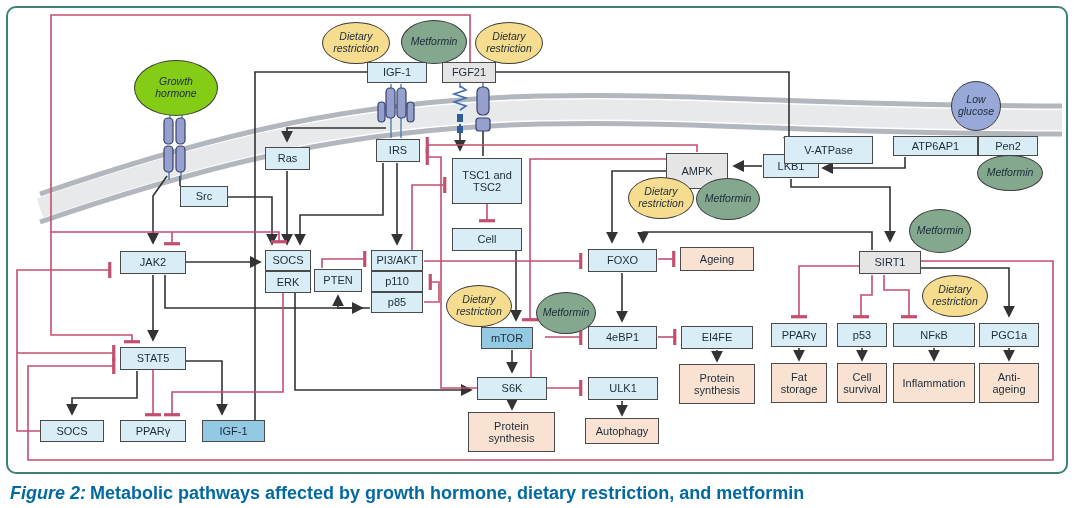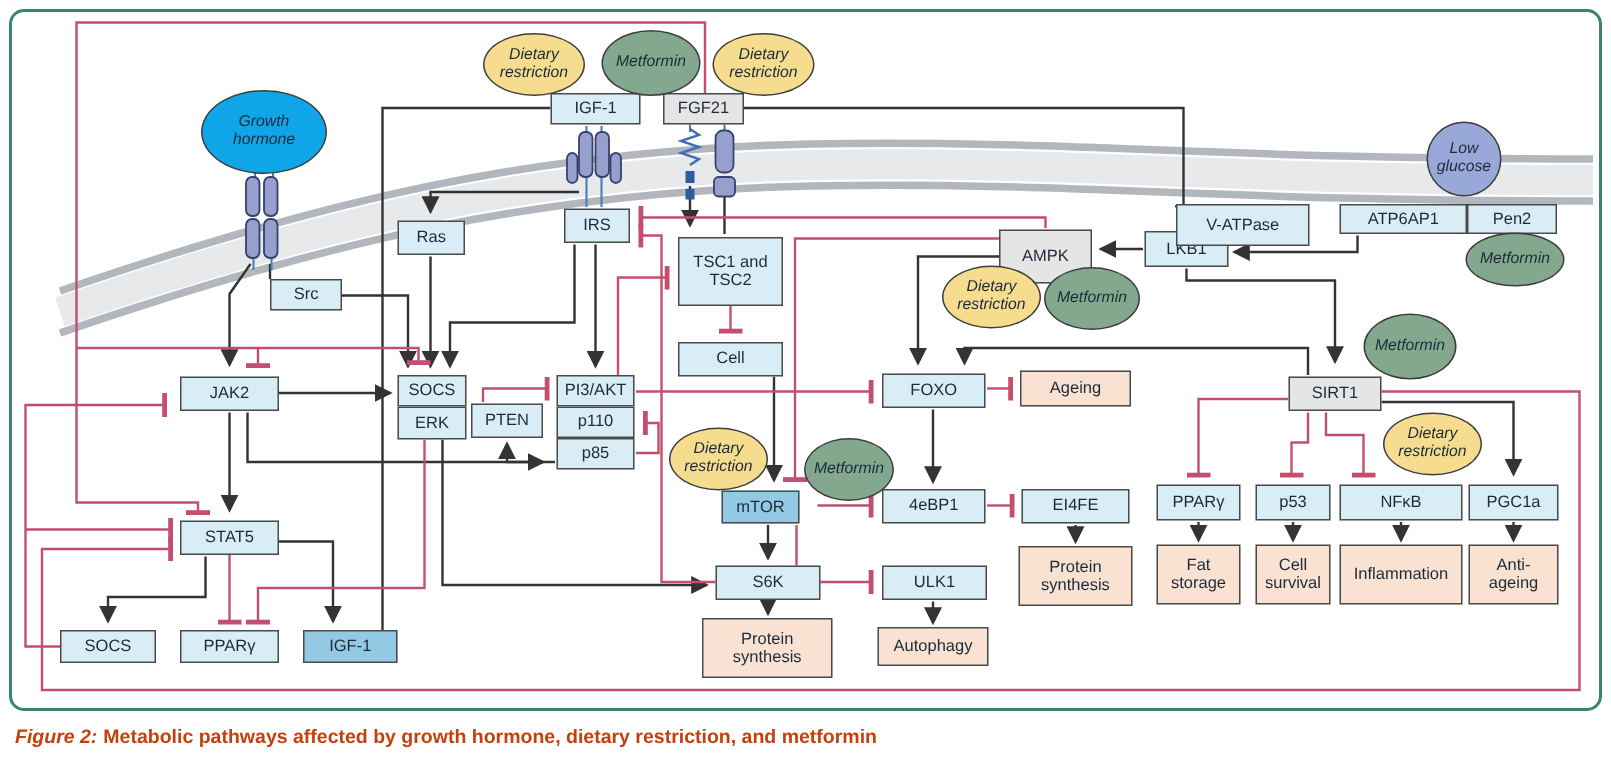--- a/index.html
+++ b/index.html
@@ -13,23 +13,23 @@
         color:#1c2b39;padding:1px 2px;}
   .nb{background:#d9edf6;}          
   .nd{background:#93c9e3;}          
   .ns{background:#e5e5e5;}          
   .np{background:#f9e2d2;}          
   .ell{position:absolute;display:flex;align-items:center;justify-content:center;text-align:center;
        font-size:10.5px;line-height:1.1;border:1.4px solid #3c3c3c;border-radius:50%;
        box-sizing:border-box;color:#1c2b39;padding:2px 4px;font-style:italic;}
   .ey{background:#f6dc8e;}          
   .eg{background:#83a88d;}          
-  .eb{background:#0ea5e9;}          
+  .eb{background:#84cc16;}          
   .ep{background:#97a8d9;}          
-  #caption{position:absolute;left:10px;top:483px;font-size:13px;font-weight:bold;color:#c2410c;text-align:right;}
+  #caption{position:absolute;left:10px;top:483px;font-size:18px;font-weight:bold;color:#0369a1;text-align:right;}
   #caption .fig{font-style:italic;margin-right:4px;}
 </style>
 </head>
 <body>
 
 <div id="stage">
 
   <svg class="layer" width="1074" height="508" viewBox="0 0 1074 508">
     <defs>
       <marker id="ma" viewBox="0 0 10 10" refX="8.5" refY="5" markerWidth="7.5" markerHeight="7.5" orient="auto-start-reverse">

